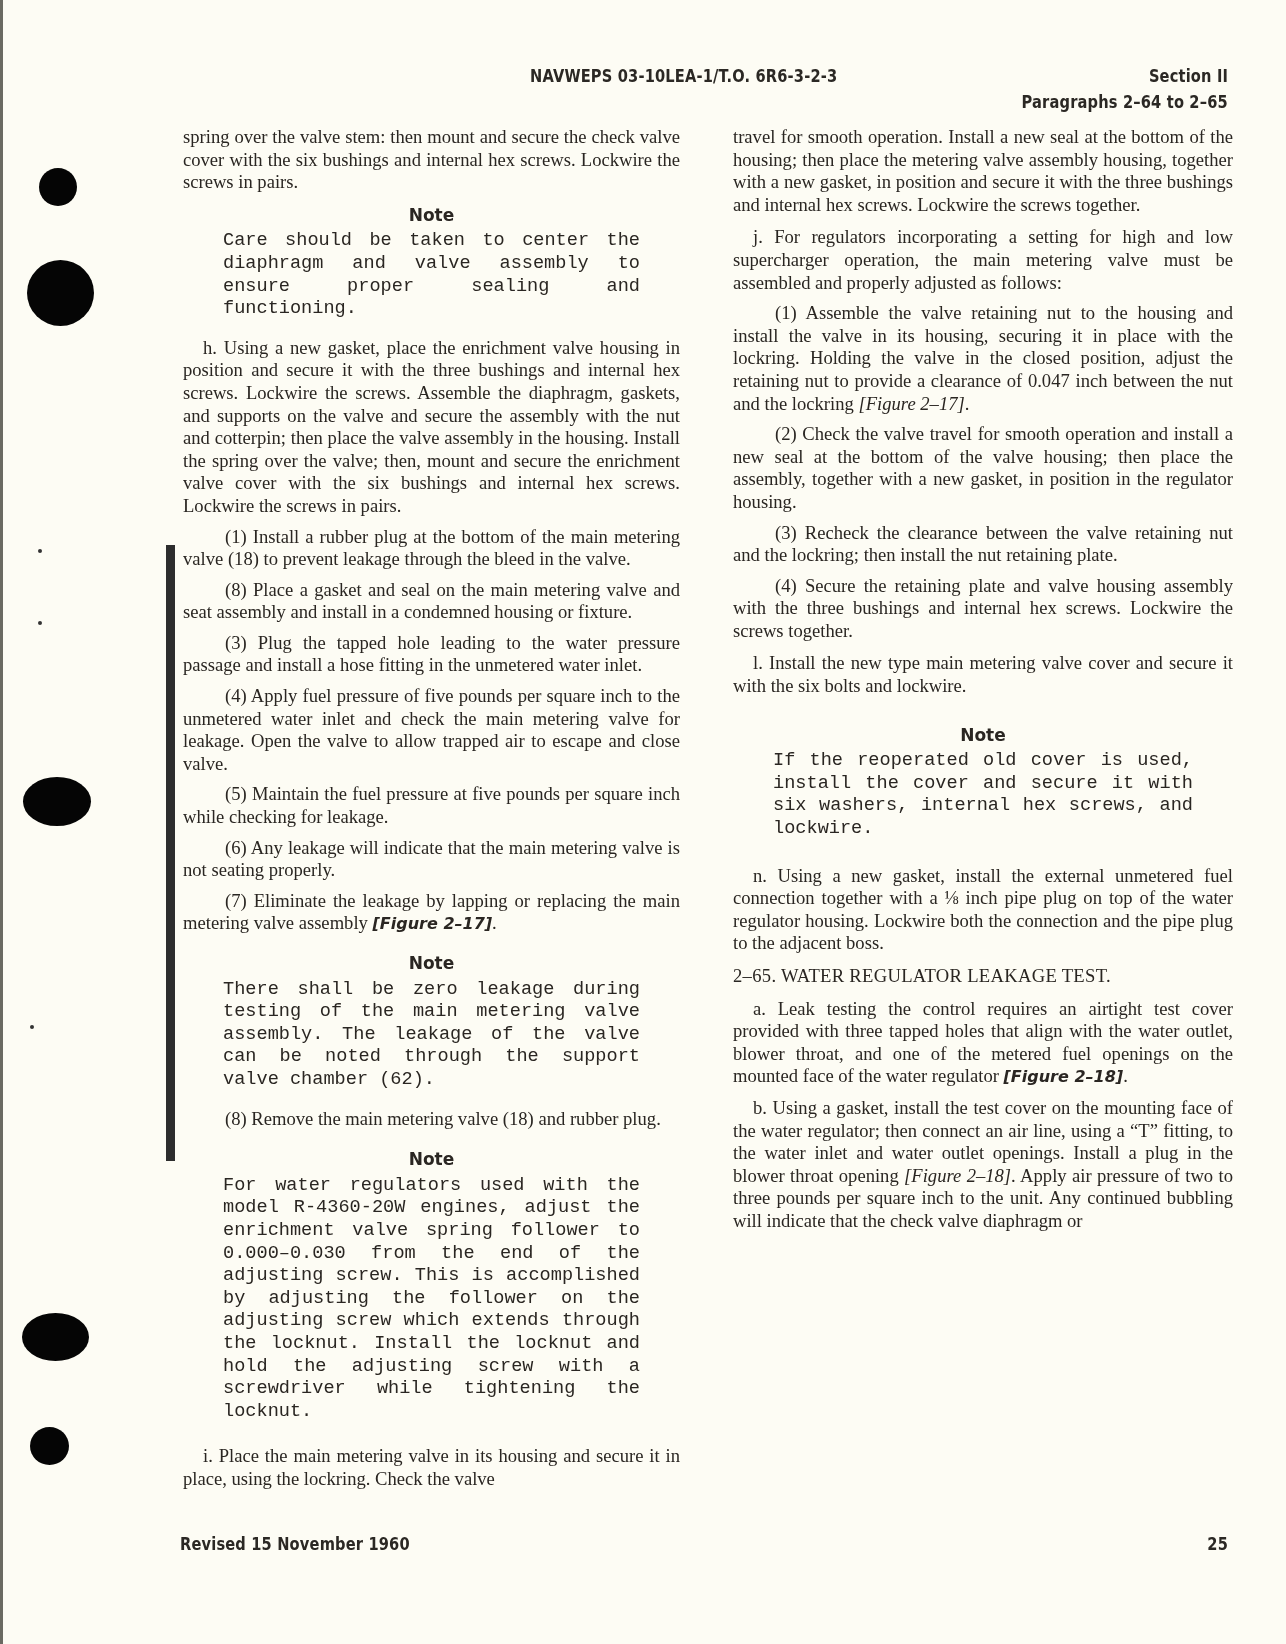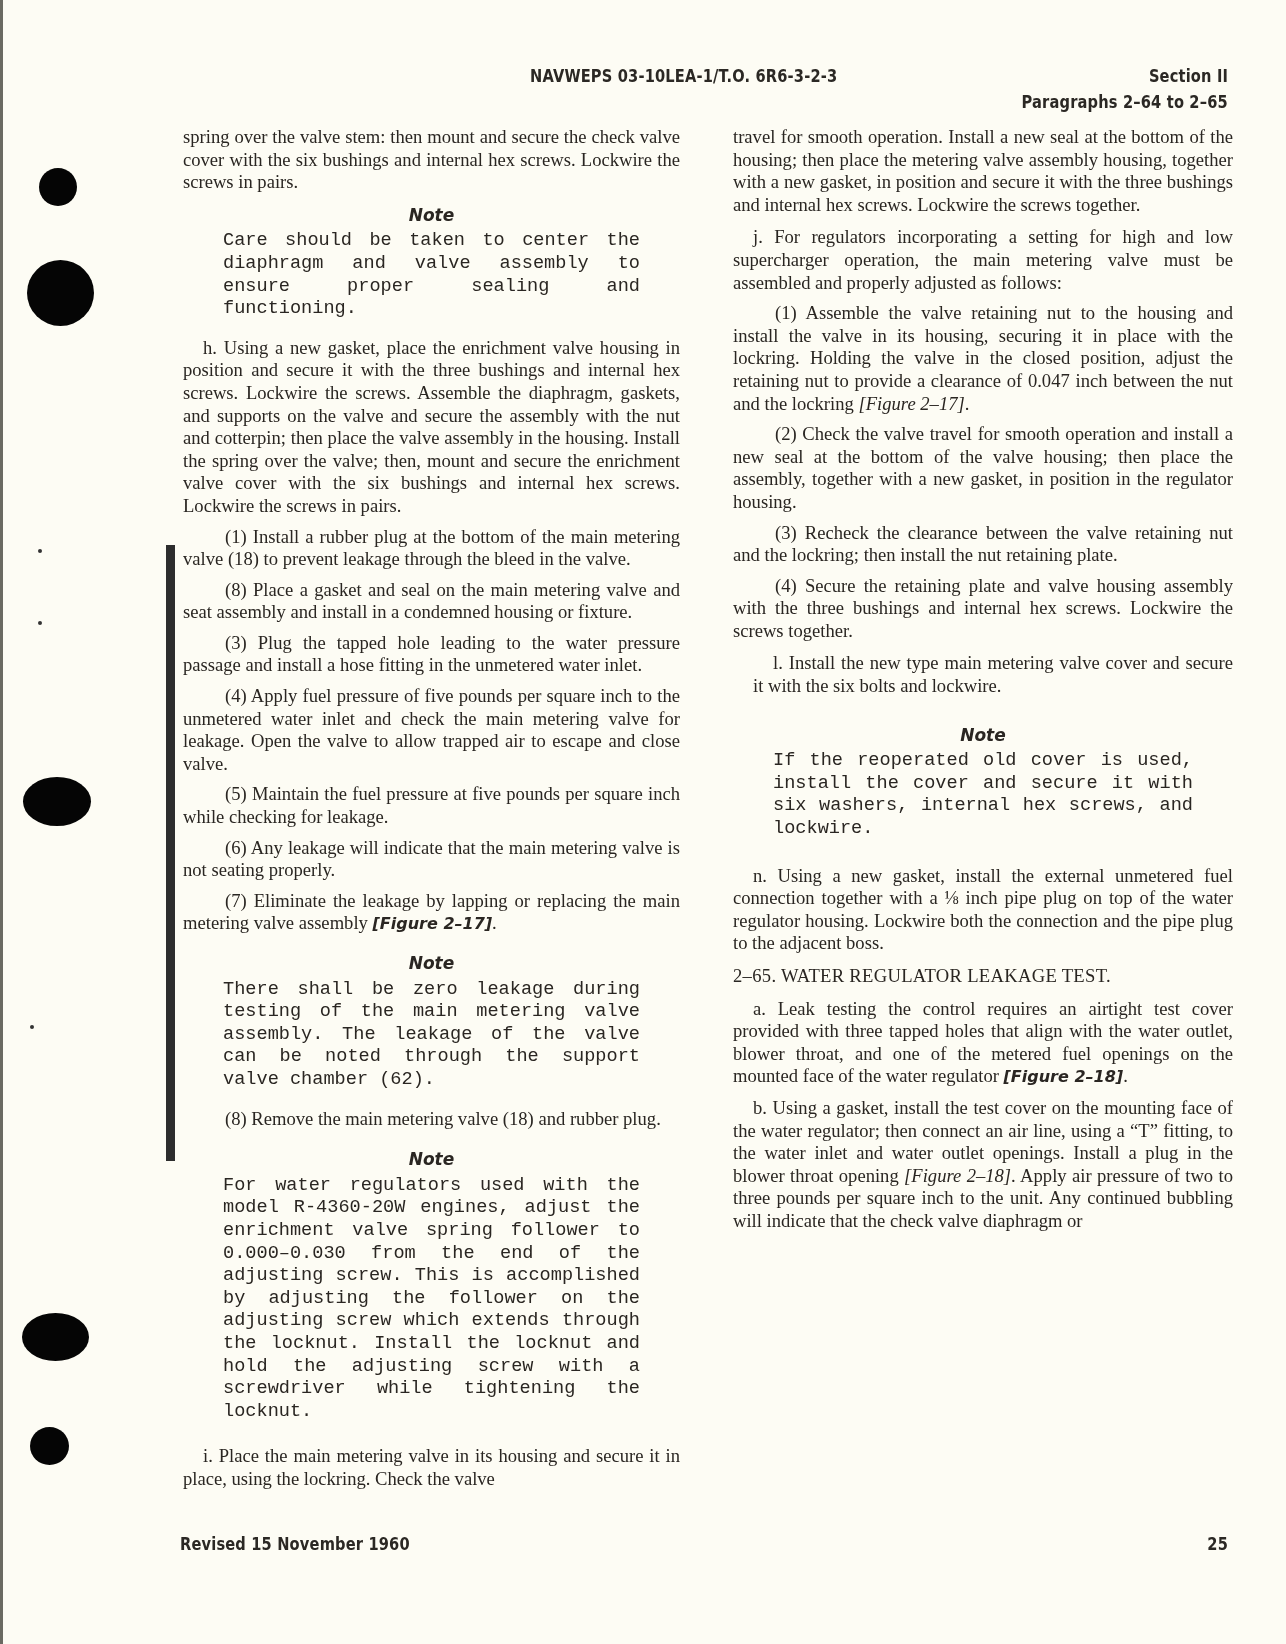--- a/index.html
+++ b/index.html
@@ -29,21 +29,21 @@
   .col { position: absolute; top: 126px; font-size: 18.6px; line-height: 22.6px; text-align: justify; hyphens: manual; }
   .col-left { left: 183px; width: 497px; }
   .col-right { left: 733px; width: 500px; }
 
   .p { margin: 0 0 10px 0; }
   .p.step { text-indent: 20px; }
   .p.sub { text-indent: 42px; }
   .p.tight { margin-bottom: 8px; }
   .note-title {
     text-align: center; margin: 8px 0 4px 0;
-    font-family: "DejaVu Sans", "Liberation Sans", sans-serif; font-weight: bold; font-size: 17px; font-style: italic;
+    font-family: "DejaVu Sans", "Liberation Sans", sans-serif; font-weight: bold; font-size: 17px;
   }
   .note-body { margin: 0 40px 16px 40px; text-align: justify; font-family: Liberation Mono, monospace; }
   .heading { margin: 8px 0 10px 0; letter-spacing: 0.3px; }
   .fig { font-family: "DejaVu Sans", "Liberation Sans", sans-serif; font-style: italic; font-weight: bold; font-size: 16px; }
   .figi { font-style: italic; }
 </style>
 </head>
 <body>
 
 <div class="edge-left"></div>
@@ -83,21 +83,21 @@
   <p class="p step">i. Place the main metering valve in its housing and secure it in place, using the lockring. Check the valve</p>
 </div>
 
 <div class="col col-right">
   <p class="p">travel for smooth operation. Install a new seal at the bottom of the housing; then place the metering valve assembly housing, together with a new gasket, in posi­tion and secure it with the three bushings and internal hex screws. Lockwire the screws together.</p>
   <p class="p step tight">j. For regulators incorporating a setting for high and low supercharger operation, the main metering valve must be assembled and properly adjusted as follows:</p>
   <p class="p sub tight"><span>(1) Assemble the valve retaining nut to the housing and install the valve in its housing, securing it in place with the lockring. Holding the valve in the closed posi­tion, adjust the retaining nut to provide a clearance of 0.047 inch between the nut and the lockring </span><span class="figi">[Figure 2–17]</span><span>.</span></p>
   <p class="p sub tight">(2) Check the valve travel for smooth operation and install a new seal at the bottom of the valve hous­ing; then place the assembly, together with a new gasket, in position in the regulator housing.</p>
   <p class="p sub tight">(3) Recheck the clearance between the valve re­taining nut and the lockring; then install the nut retain­ing plate.</p>
   <p class="p sub">(4) Secure the retaining plate and valve housing as­sembly with the three bushings and internal hex screws. Lockwire the screws together.</p>
-  <p class="p step" style="margin-bottom:26px;margin-left:20px;">l. Install the new type main metering valve cover and secure it with the six bolts and lockwire.</p>
+  <p class="p step" style="margin-bottom:26px;">l. Install the new type main metering valve cover and secure it with the six bolts and lockwire.</p>
   <div class="note-title">Note</div>
   <div class="note-body" style="margin-bottom:24px;">If the reoperated old cover is used, install the cover and secure it with six washers, internal hex screws, and lockwire.</div>
   <p class="p step">n. Using a new gasket, install the external unmetered fuel connection together with a ⅛ inch pipe plug on top of the water regulator housing. Lockwire both the con­nection and the pipe plug to the adjacent boss.</p>
   <div class="heading">2–65. WATER REGULATOR LEAKAGE TEST.</div>
   <p class="p step tight"><span>a. Leak testing the control requires an airtight test cover provided with three tapped holes that align with the water outlet, blower throat, and one of the metered fuel openings on the mounted face of the water regula­tor </span><span class="fig">[Figure 2–18]</span><span>.</span></p>
   <p class="p step"><span>b. Using a gasket, install the test cover on the mount­ing face of the water regulator; then connect an air line, using a “T” fitting, to the water inlet and water outlet openings. Install a plug in the blower throat opening </span><span class="figi">[Figure 2–18]</span><span>. Apply air pressure of two to three pounds per square inch to the unit. Any continued bub­bling will indicate that the check valve diaphragm or</span></p>
 </div>
 
 <div class="footer-left">Revised 15 November 1960</div>
 <div class="footer-right">25</div>

